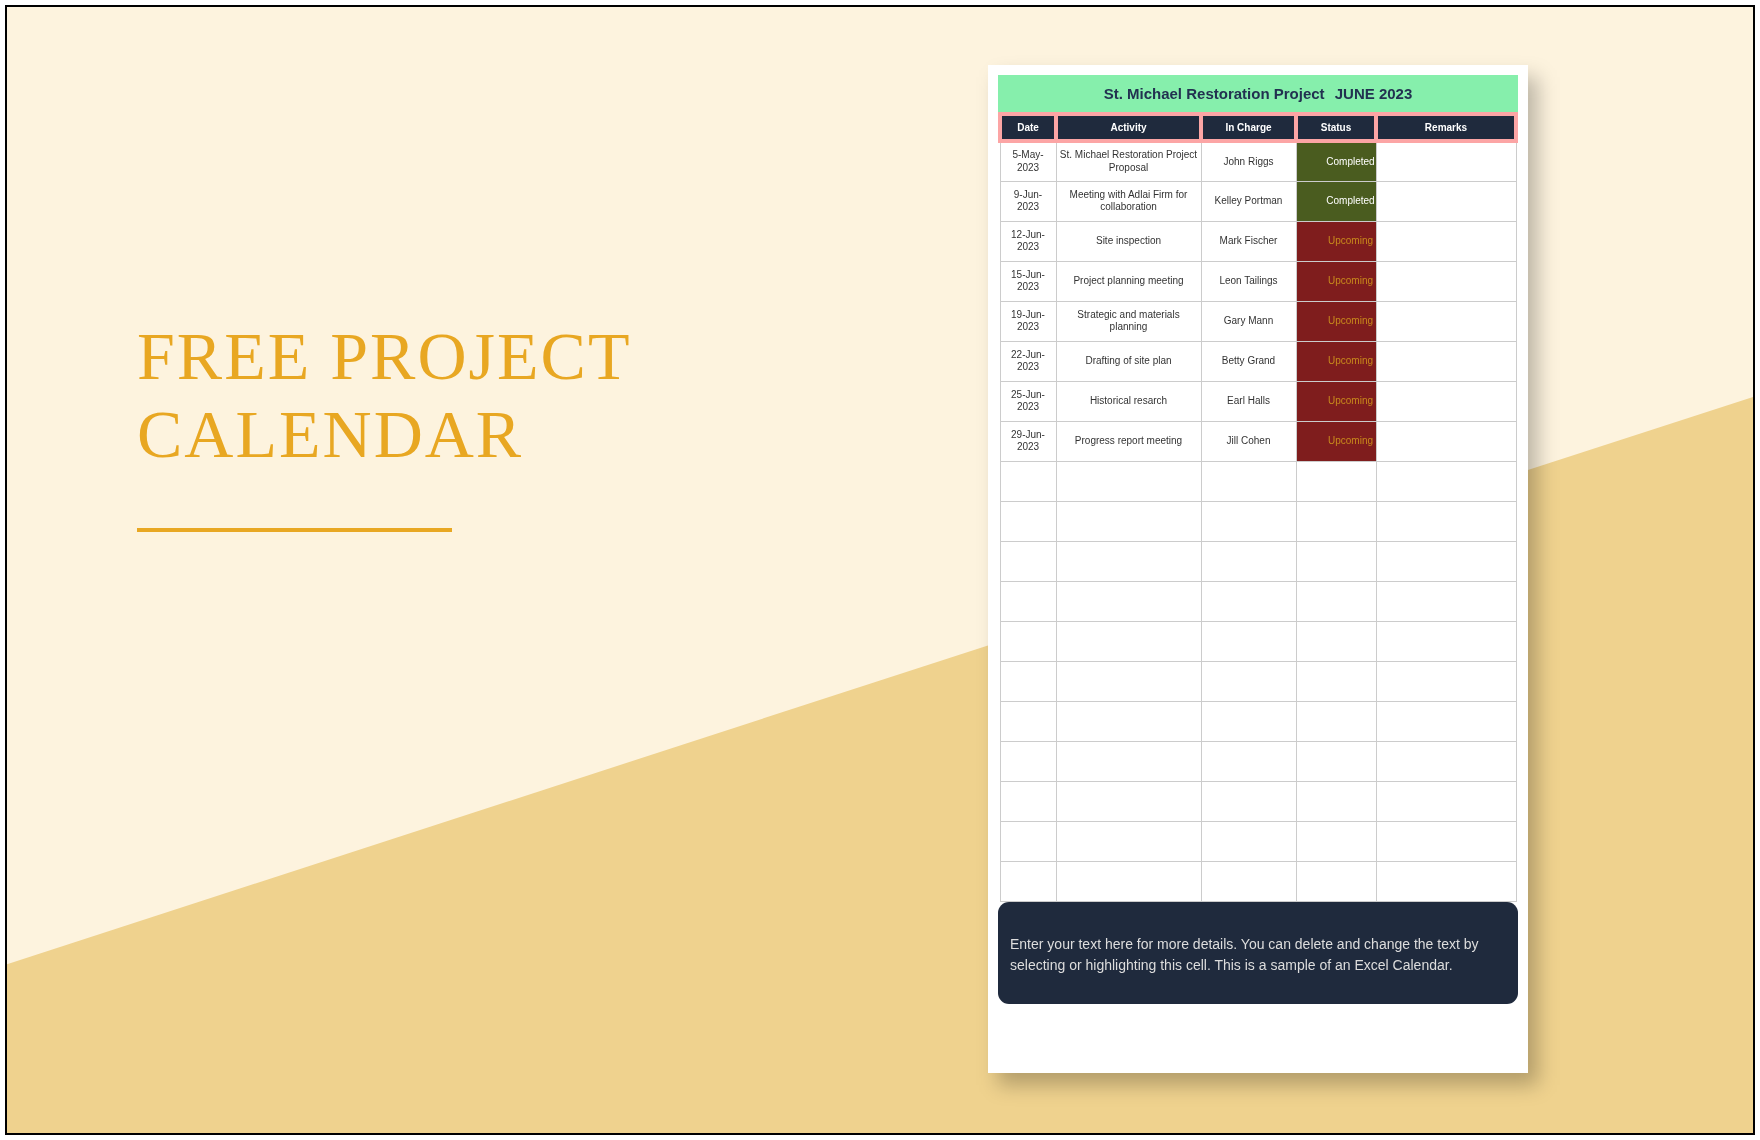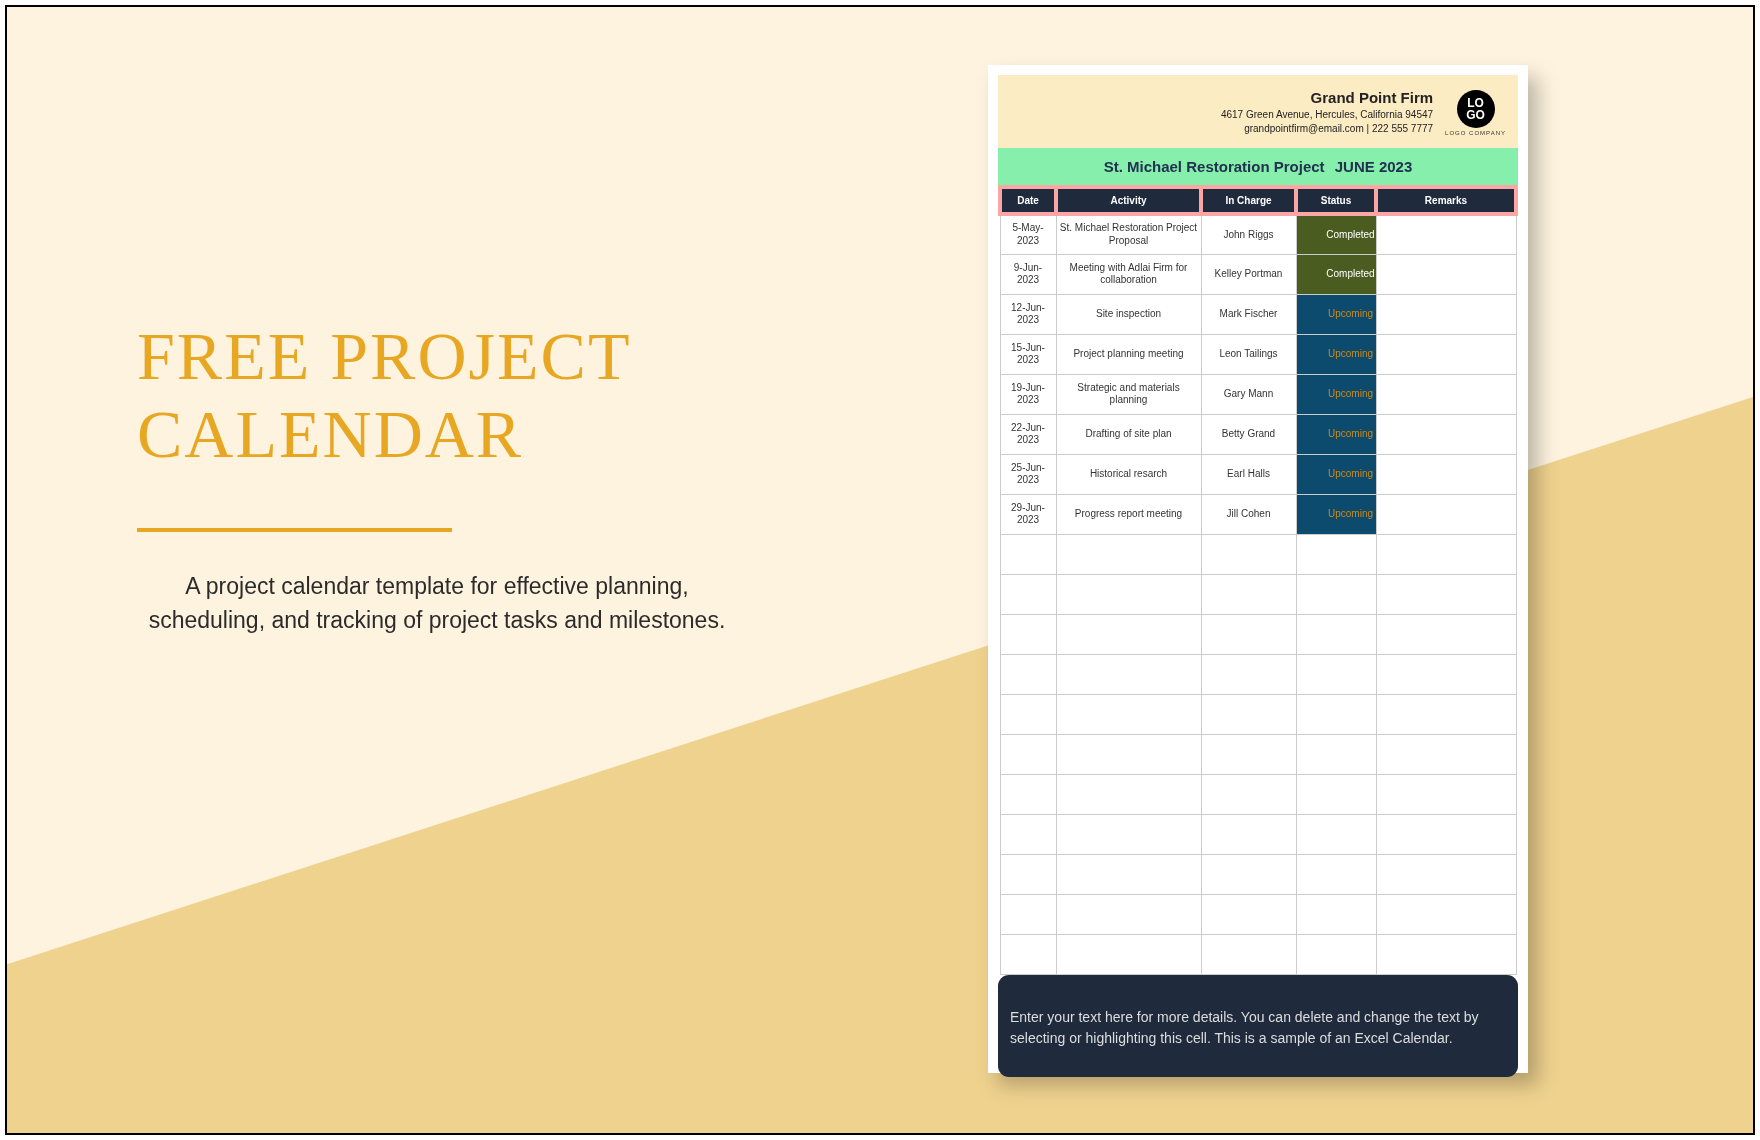--- a/index.html
+++ b/index.html
@@ -123,21 +123,21 @@
       vertical-align: middle;
       line-height: 1.25;
     }
     .col-date { width: 56px; }
     .col-act { width: 145px; }
     .col-charge { width: 95px; }
     .col-status { width: 80px; padding: 0 !important; }
     .col-remarks { width: auto; }
     .status-inner { height: 100%; display: flex; align-items: center; justify-content: center; font-size: 10px; padding-left: 29px; }
     .completed { background: #4a5c1f; color: #fff; }
-    .upcoming { background: #0c4a6e; color: #c88a1c; }
+    .upcoming { background: #7f1d1d; color: #c88a1c; }
     .doc-footer {
       background: #1f2a3d;
       color: #ddd;
       font-size: 14px;
       padding: 32px 12px 28px;
       line-height: 1.5;
       border-radius: 11px;
     }
   </style>
 </head>
@@ -145,40 +145,25 @@
 
 <div class="outer-frame">
   <div class="diag-overlay"></div>
 
   <div class="left-panel">
     <div class="main-title">
       <span>FREE PROJECT</span><br>
       <span>CALENDAR</span>
     </div>
     <div class="divider"></div>
-    <div class="subtitle">A project calendar template for effective planning, scheduling, and tracking of project tasks and milestones.</div>
   </div>
 
   <div class="doc-shadow"></div>
 
   <div class="doc">
-    <div class="doc-header">
-      <div class="firm-block">
-        <div class="firm-name">Grand Point Firm</div>
-        <div class="firm-line">4617 Green Avenue, Hercules, California 94547</div>
-        <div class="firm-line">grandpointfirm@email.com | 222 555 7777</div>
-      </div>
-      <div class="logo-wrap">
-        <div class="logo-circle">
-            <span style="white-space:pre-line;">LO
-GO</span>
-          </div>
-        <div class="logo-sub">LOGO COMPANY</div>
-      </div>
-    </div>
 
     <div class="title-bar">
       <span>St. Michael Restoration Project</span>
       <span class="month">JUNE 2023</span>
     </div>
 
     <table>
       <colgroup>
         <col class="col-date">
           <col class="col-act">

